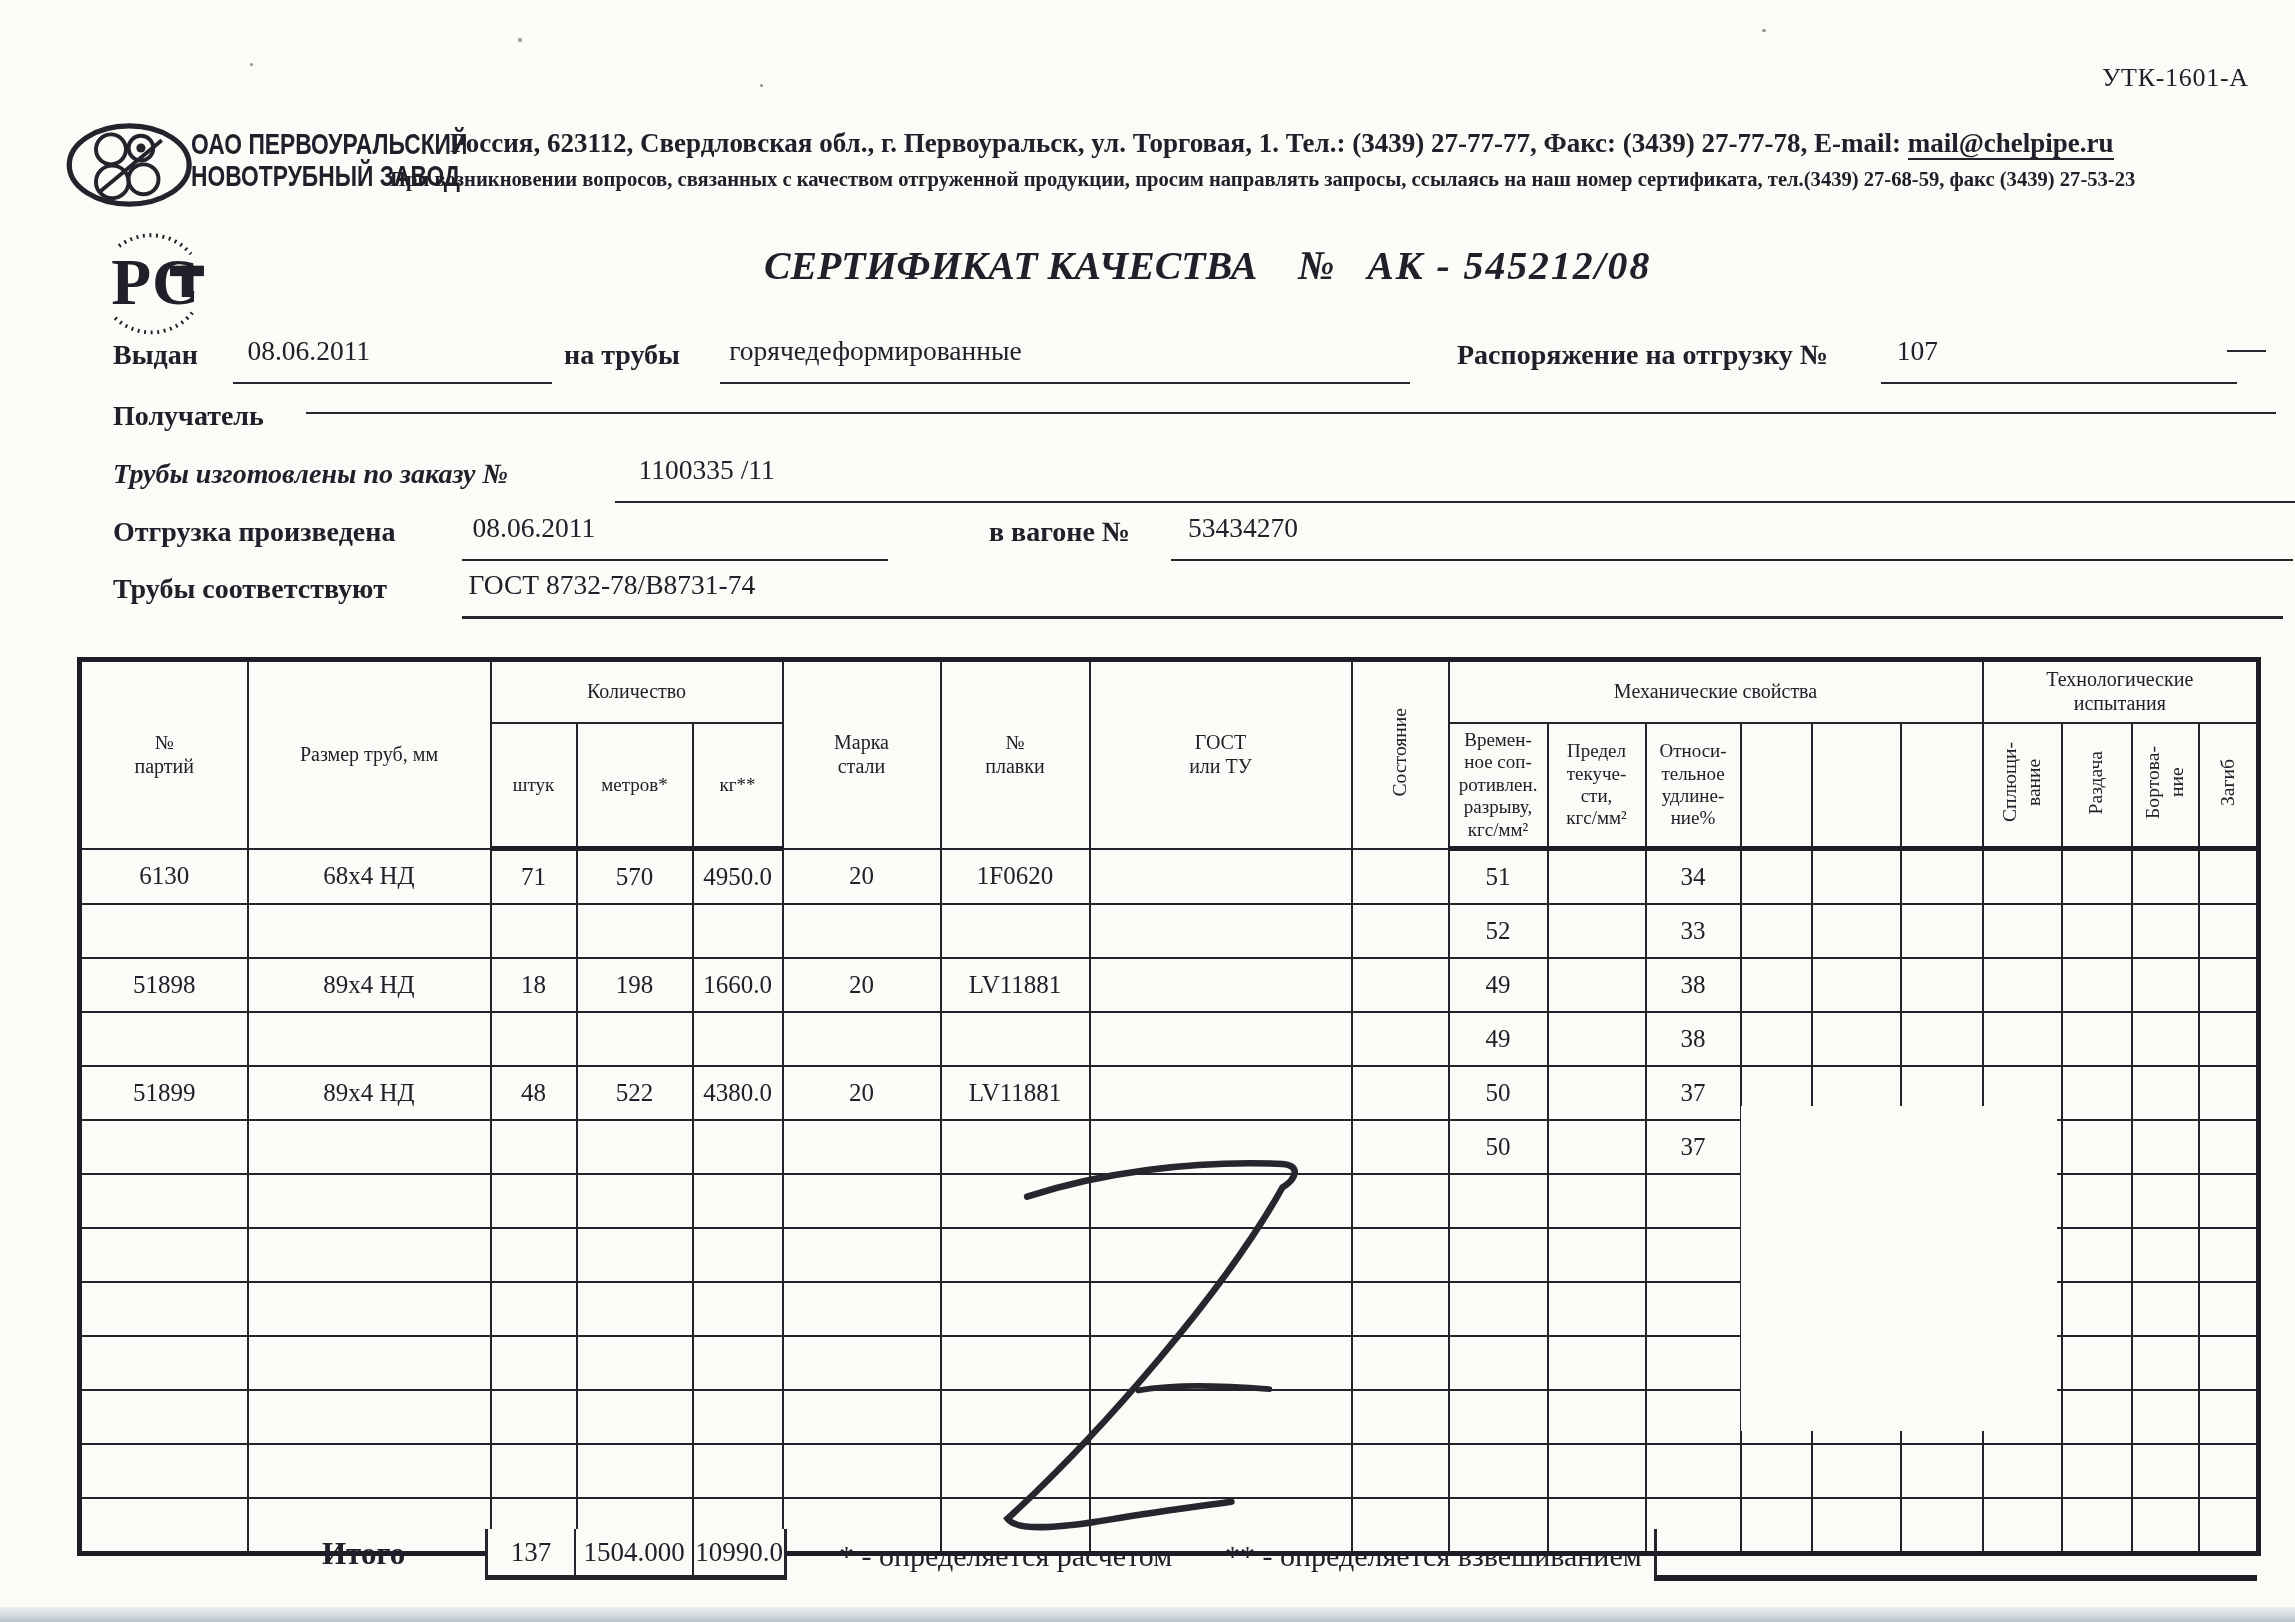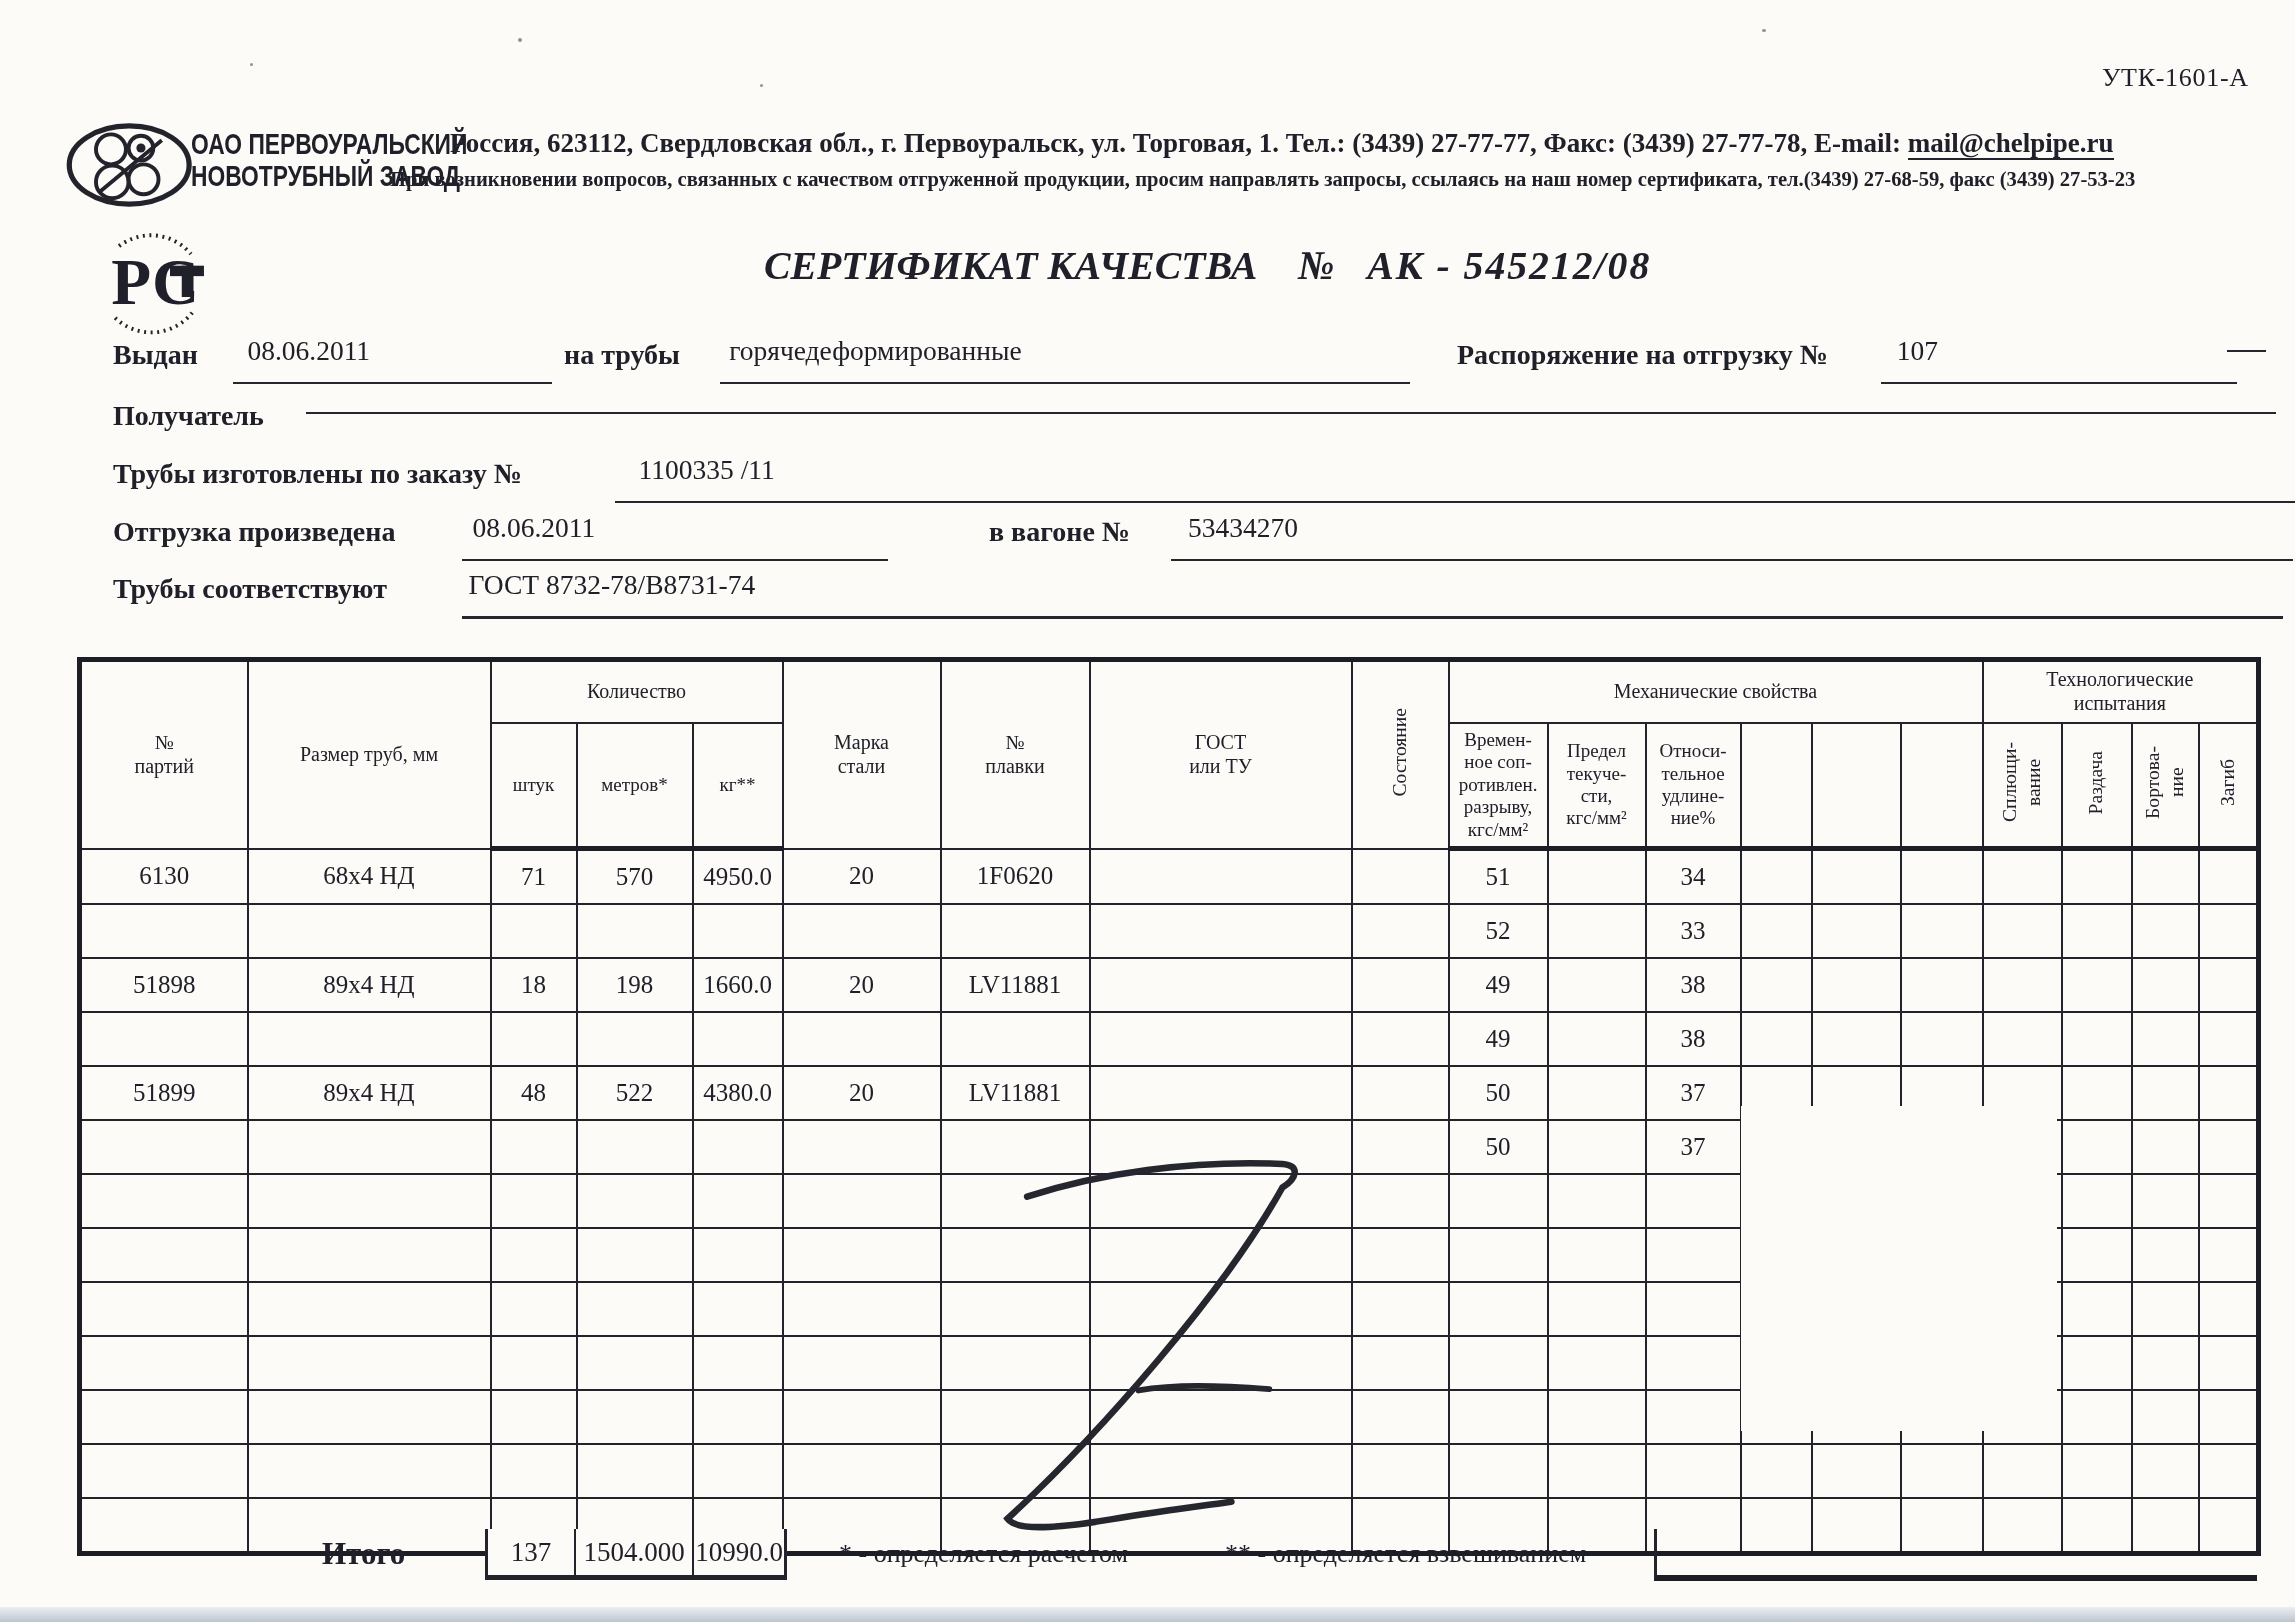--- a/index.html
+++ b/index.html
@@ -37,21 +37,21 @@
         display:inline-block;font-size:19.6px;line-height:1.25;}
   
   .patch{position:absolute;background:#fcfbf7;}
   .step-box{position:absolute;border-left:3.3px solid #23232b;border-bottom:6.5px solid #1d1d25;}
   .totals-box{position:absolute;display:flex;background:#fcfbf7;border:3.3px solid #23232b;
               border-top:none;border-bottom-width:5.9px;}
   .totals-box .tcell{display:flex;align-items:center;justify-content:center;
                      font-size:27px;height:46px;}
   .totals-box .tcell + .tcell{border-left:2.6px solid #23232b;}
   .itogo{position:absolute;font-weight:bold;font-size:31px;}
-  .fnote{position:absolute;font-size:26px;white-space:nowrap;}
+  .fnote{position:absolute;font-size:30px;white-space:nowrap;}
   .note-line{position:absolute;font-size:22px;white-space:nowrap;color:#343b4b;}
   .speck{position:absolute;background:#3a3a42;border-radius:50%;opacity:.55;}
   .scan-strip{position:absolute;left:0;bottom:0;width:100%;height:15.7px;
               background:linear-gradient(to bottom,#eceff3,#b9c3cd);}
   svg{display:block;}
 </style>
 </head>
 <body>
 
 <div class="page">
@@ -106,21 +106,21 @@
     <span class="uval" style="left:1881px;top:335px;width:340px;padding-left:15.7px;">107</span>
     <span class="uval" style="left:2227px;top:335px;width:39px;"></span>
   </div>
 
   <div>
     <span class="flabel" style="left:113px;top:400px;">Получатель</span>
     <span class="uval" style="left:306px;top:397px;width:1970px;"></span>
   </div>
 
   <div>
-    <span class="flabel" style="left:113px;top:458px;">Трубы изготовлены по заказу №</span>
+    <span class="flabel" style="left:113px;top:458px;font-style:italic;">Трубы изготовлены по заказу №</span>
     <span class="uval" style="left:615px;top:454px;width:1661px;padding-left:23.6px;">1100335  /11</span>
   </div>
 
   <div>
     <span class="flabel" style="left:113px;top:516px;">Отгрузка произведена</span>
     <span class="uval" style="left:462px;top:512px;width:415px;padding-left:10.5px;">08.06.2011</span>
     <span class="flabel" style="left:989px;top:516px;">в вагоне №</span>
     <span class="uval" style="left:1171px;top:512px;width:1105px;padding-left:17px;">53434270</span>
   </div>
 

